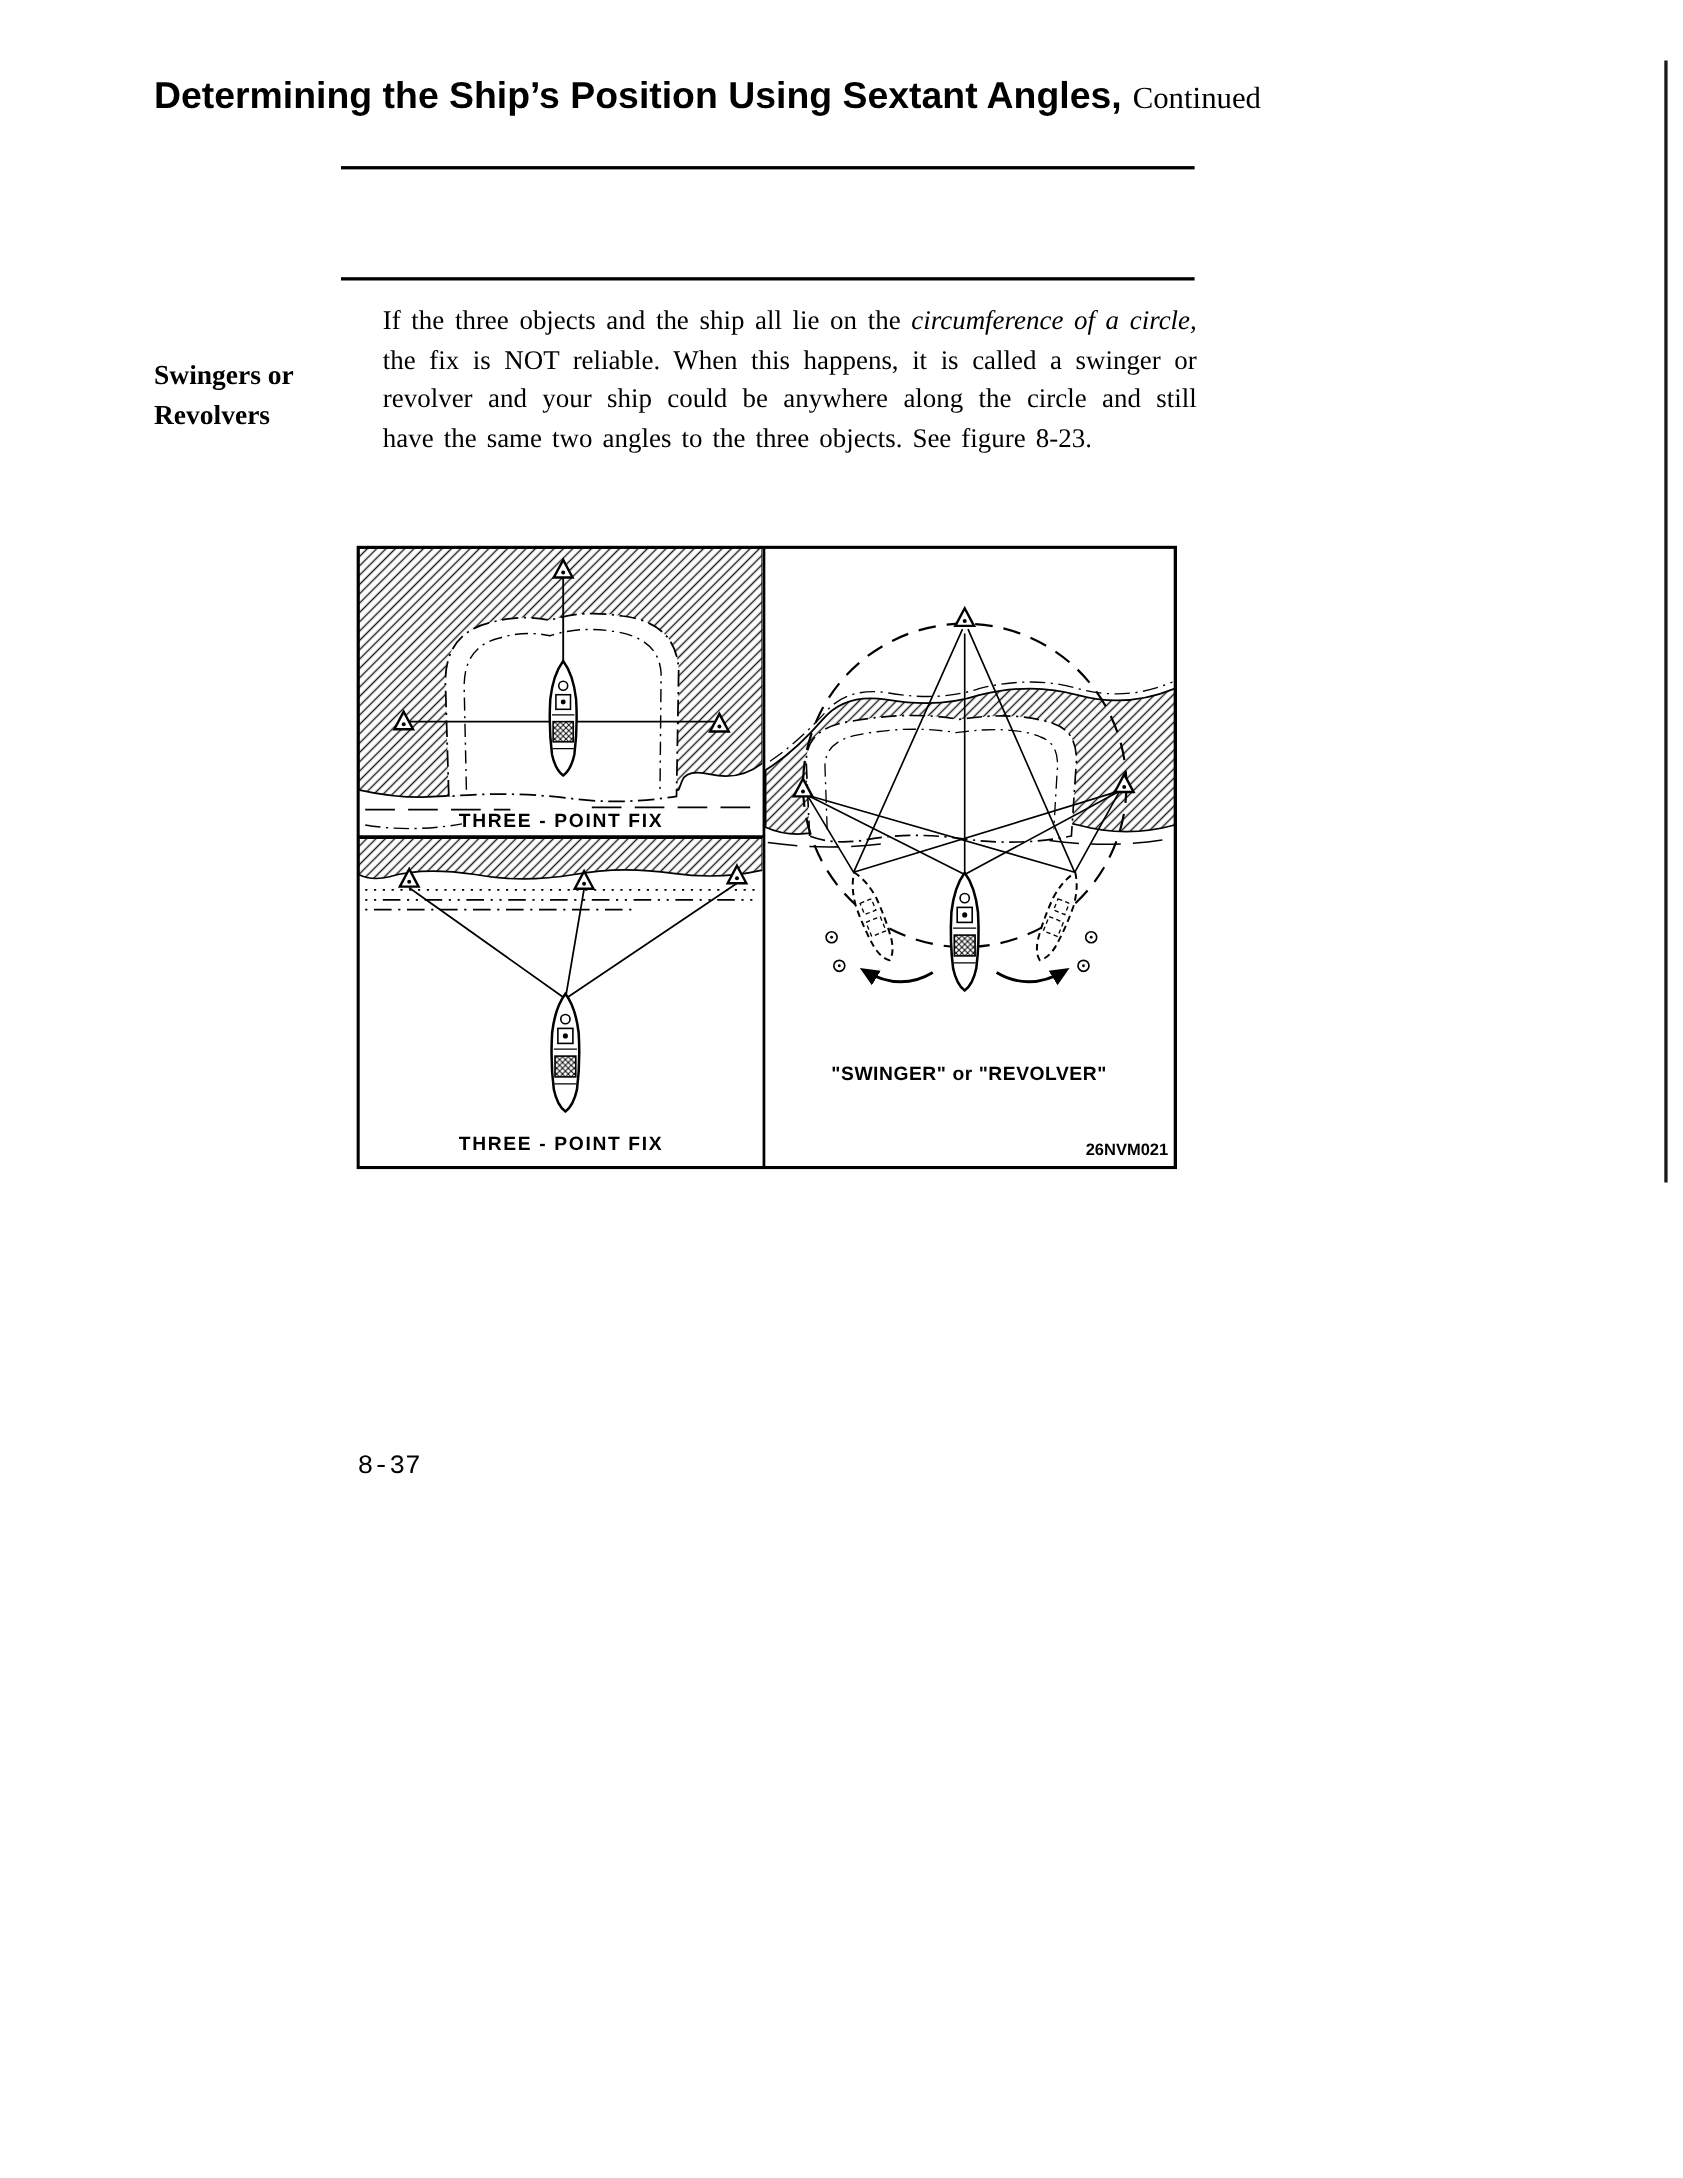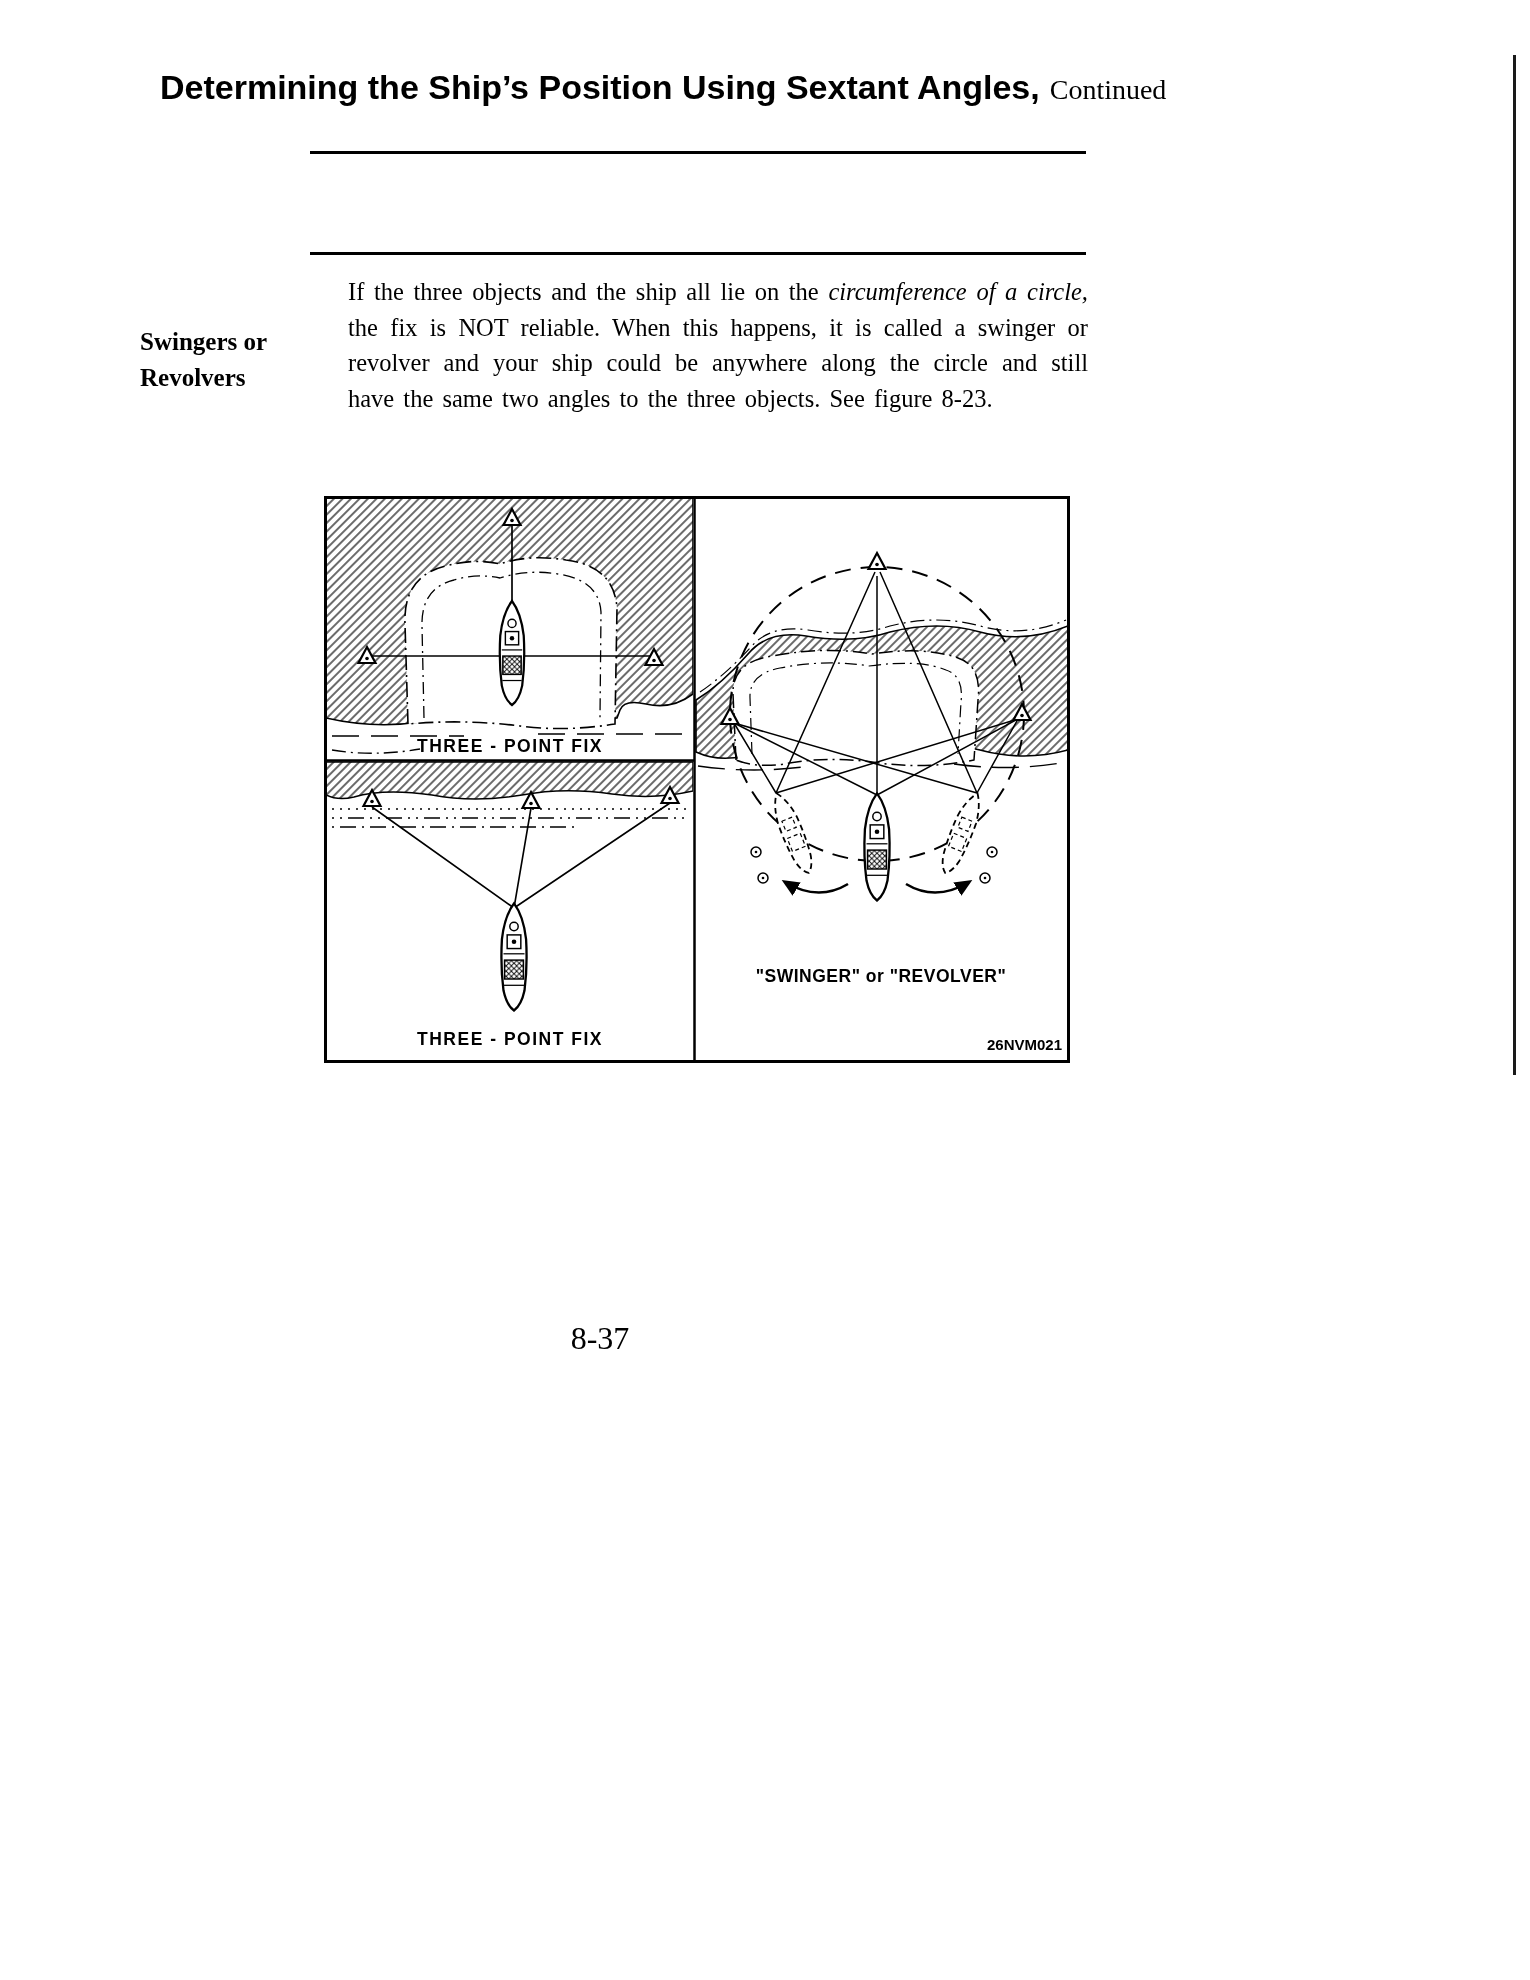--- a/index.html
+++ b/index.html
@@ -5,21 +5,21 @@
   * { margin:0; padding:0; box-sizing:border-box; }
   html,body { background:#ffffff; }
   body { font-family:"Liberation Serif", serif; color:#000; }
   .page {
     position:relative; width:1530px; height:1980px; background:#fff;
     margin:0 auto; overflow:hidden;
   }
   .title {
     position:absolute; left:140px; top:70px;
     font-family:"Liberation Sans", sans-serif; font-weight:bold; font-size:34px;
-    line-height:1; white-space:nowrap;margin-left:20px;
+    line-height:1; white-space:nowrap;
   }
   .title .cont {
     font-family:"Liberation Serif", serif; font-weight:normal; font-size:28px;
     margin-left:10px;
   }
   .rule {
     position:absolute; left:310px; width:776px; height:3px; background:#000;
   }
   .rule-1 { top:151px; }
   .rule-2 { top:252px; }
@@ -34,22 +34,23 @@
   .lbl-1 { top:172px; }
   .body-1 { top:170px; }
   .lbl-2 { top:276px;margin-top:48px; }
   .body-2 { top:274px;margin-left:30px; }
   .figure-wrap { position:absolute; left:324px; top:496px; width:746px; height:694px; }
   .caption {
     position:absolute; left:324px; top:1112px; width:746px; text-align:center;
     font-weight:bold; font-size:25px; word-spacing:5px;
   }
   .page-number {
-    position:absolute; left:325px; top:1320px; width:550px; text-align:center;
-    font-size:32px;
+    position:absolute; left:325px; top:1320px; width:550px; text-align:left;
+    font-size:24px;
+    font-family:Liberation Mono, monospace;
   }
   .scan-edge {
     position:absolute; left:1513px; top:55px; width:3px; height:1020px; background:#1a1a1a;
   }
   svg text { font-family:"Liberation Sans", sans-serif; }
 </style>
 </head>
 <body>
 
 <div class="page">

